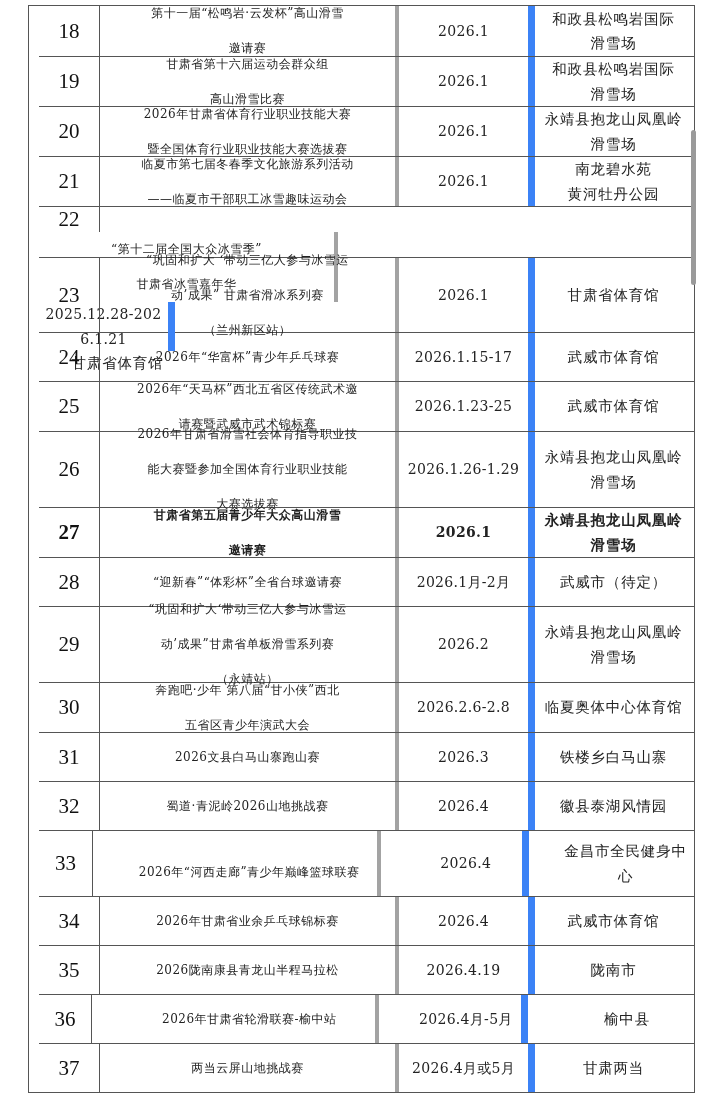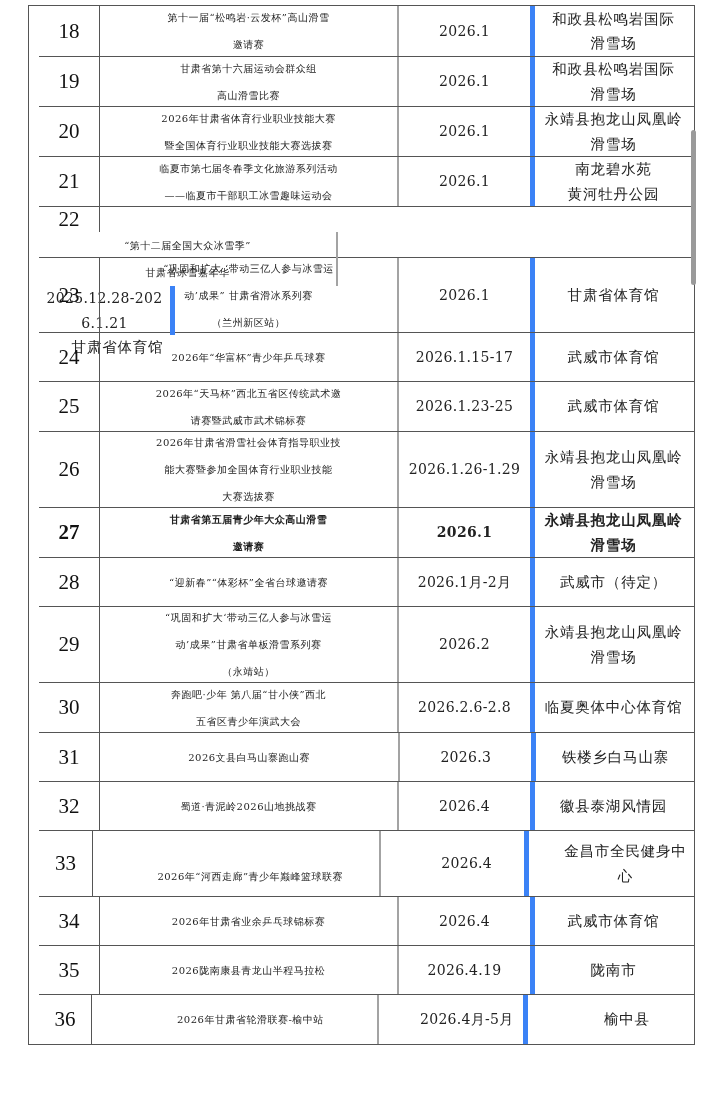--- a/index.html
+++ b/index.html
@@ -4,22 +4,22 @@
 <style>
   html, body { margin: 0; padding: 0; background: #ffffff; }
   body { width: 702px; height: 1093px; position: relative; overflow: hidden;
          font-family: "DejaVu Serif", "Liberation Serif", serif; color: #222; }
   .table { position: absolute; left: 28px; top: 5px; width: 655px; border: 1px solid #555; border-top: 1px solid #555; padding-left: 10px; }
   .row { display: flex; border-bottom: 1px solid #555; box-sizing: border-box; }
   .row:last-child { border-bottom: none; }
   .cell { display: flex; align-items: center; justify-content: center; text-align: center;
           box-sizing: border-box; padding: 0 4px; white-space: pre-line; }
   .c-no { width: 61px; border-right: 1px solid #555; font-family: "Liberation Serif", serif; font-size: 21px; color: #111; }
-  .c-name { width: 299px; border-right: 2px solid #a3a3a3; font-size: 10px; line-height: 27px; letter-spacing: 0.5px; }
-  .c-date { width: 136px; border-right: 5px solid #3b82f6; font-size: 14px; line-height: 24.5px; letter-spacing: 0.3px; }
+  .c-name { width: 299px; border-right: 4px solid #a3a3a3; font-size: 12px; line-height: 35px; letter-spacing: 0.5px; }
+  .c-date { width: 136px; border-right: 7px solid #3b82f6; font-size: 14px; line-height: 24.5px; letter-spacing: 0.3px; }
   .c-venue { width: 157px; font-size: 14.5px; line-height: 24.5px; letter-spacing: 0.8px; }
   .c-name.low { align-items: flex-end; padding-bottom: 6px; }
   .scrollbar { position: absolute; left: 691px; top: 0; width: 6px; height: 1093px; }
   .scroll-thumb { position: absolute; left: 0; top: 130px; width: 5px; height: 155px; background: #9a9a9a; border-radius: 3px; }
 </style>
 </head>
 <body>
 
 <div class="table" id="tbl">
     <div class="row" style="height: 51px;">
@@ -115,21 +115,21 @@
       <div class="cell c-venue">永靖县抱龙山凤凰岭
 滑雪场</div>
     </div>
     <div class="row" style="height: 50px;">
       <div class="cell c-no">30</div>
       <div class="cell c-name">奔跑吧·少年 第八届“甘小侠”西北
 五省区青少年演武大会</div>
       <div class="cell c-date">2026.2.6-2.8</div>
       <div class="cell c-venue">临夏奥体中心体育馆</div>
     </div>
-    <div class="row" style="height: 49px; justify-content: space-between;">
+    <div class="row" style="height: 49px;">
       <div class="cell c-no">31</div>
       <div class="cell c-name">2026文县白马山寨跑山赛</div>
       <div class="cell c-date">2026.3</div>
       <div class="cell c-venue">铁楼乡白马山寨</div>
     </div>
     <div class="row" style="height: 49px;">
       <div class="cell c-no">32</div>
       <div class="cell c-name">蜀道·青泥岭2026山地挑战赛</div>
       <div class="cell c-date">2026.4</div>
       <div class="cell c-venue">徽县泰湖风情园</div>
@@ -151,17 +151,23 @@
       <div class="cell c-name">2026陇南康县青龙山半程马拉松</div>
       <div class="cell c-date">2026.4.19</div>
       <div class="cell c-venue">陇南市</div>
     </div>
     <div class="row" style="height: 49px; gap: 32px;">
       <div class="cell c-no">36</div>
       <div class="cell c-name">2026年甘肃省轮滑联赛-榆中站</div>
       <div class="cell c-date">2026.4月-5月</div>
       <div class="cell c-venue">榆中县</div>
     </div>
+    <div class="row" style="height: 48px;">
+      <div class="cell c-no">37</div>
+      <div class="cell c-name">两当云屏山地挑战赛</div>
+      <div class="cell c-date">2026.4月或5月</div>
+      <div class="cell c-venue">甘肃两当</div>
+    </div>
   </div>
 
 <div class="scrollbar">
   <div class="scroll-thumb"></div>
 </div>
 
 </body></html>

